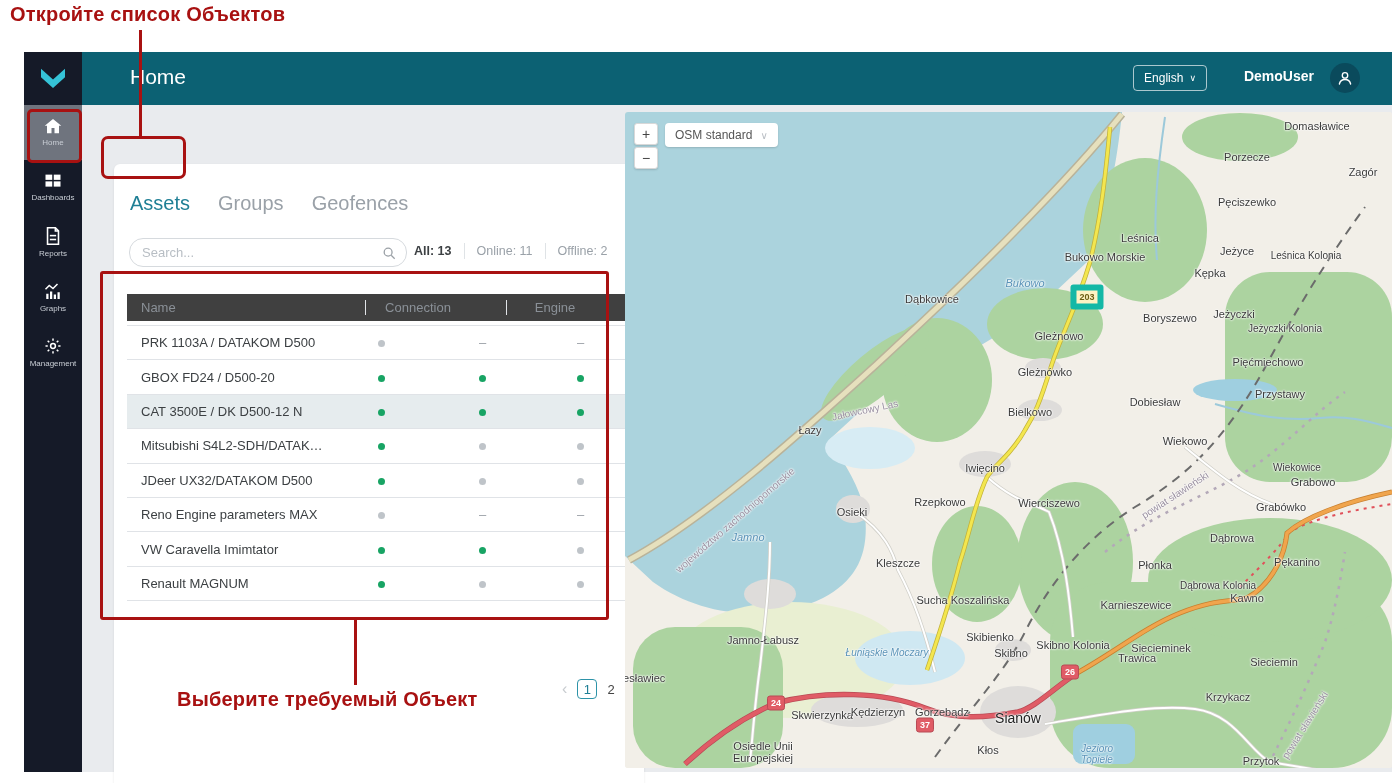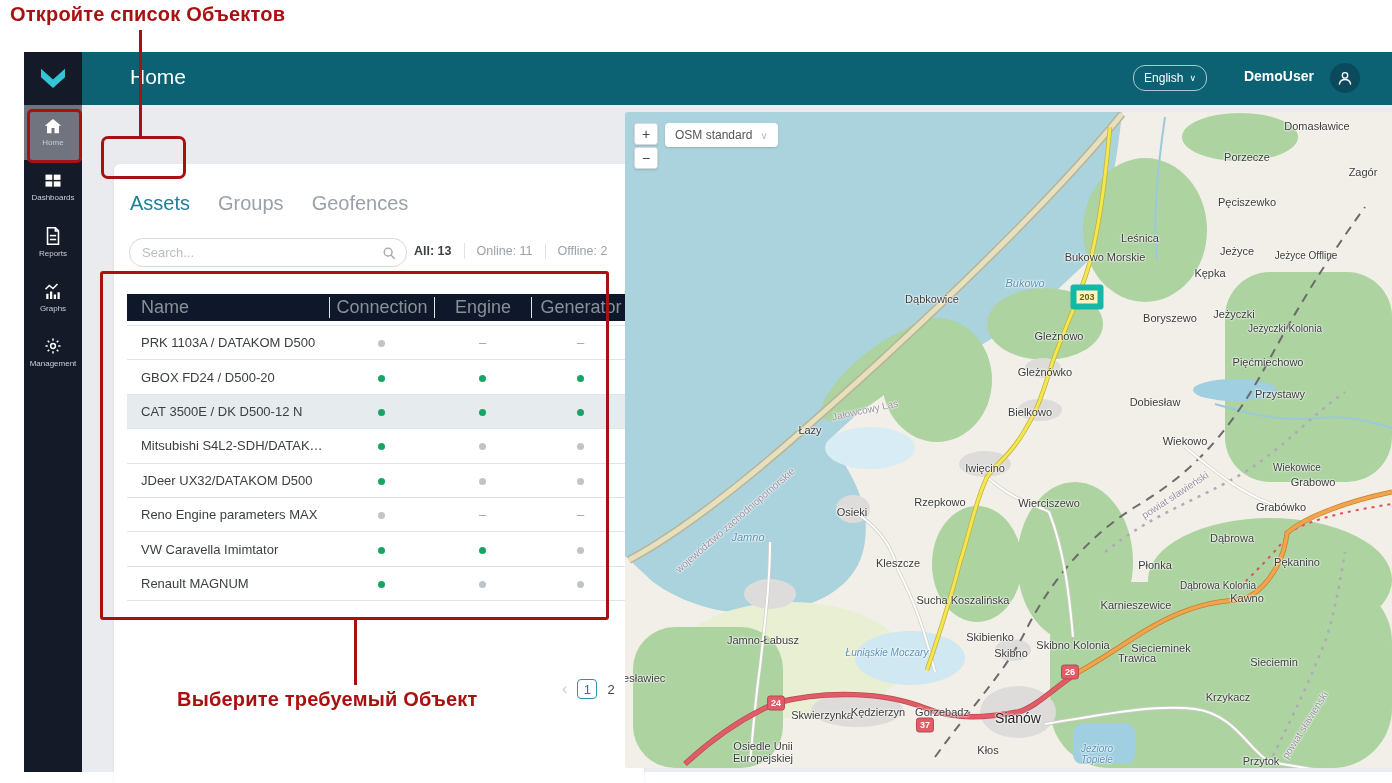--- a/index.html
+++ b/index.html
@@ -8,21 +8,21 @@
   
   .anno-text{position:absolute;color:#a81111;font-weight:bold;font-size:20px;letter-spacing:.2px;}
   .anno-vline{position:absolute;width:3px;background:#a81111;z-index:60;}
   .anno-box{position:absolute;border:3px solid #a81111;border-radius:5px;z-index:60;pointer-events:none;}
 
   
   #app{position:absolute;left:24px;top:52px;width:1368px;height:720px;background:#e9ebee;}
   #topbar{position:absolute;left:58px;top:0;width:1310px;height:53px;background:#0c6173;}
   #logo{position:absolute;left:0;top:0;width:58px;height:53px;background:#151a28;display:flex;align-items:center;justify-content:center;}
   .app-title{position:absolute;left:48px;top:13px;color:#fff;font-size:21px;}
-  .lang-btn{position:absolute;right:185px;top:13px;height:24px;padding:0 10px;border:1px solid rgba(255,255,255,.65);border-radius:12px;color:#fff;font-size:12px;display:flex;align-items:center;gap:6px;background:transparent;}
+  .lang-btn{position:absolute;right:185px;top:13px;height:24px;padding:0 10px;border:1px solid rgba(255,255,255,.65);border-radius:4px;color:#fff;font-size:12px;display:flex;align-items:center;gap:6px;background:transparent;}
   .user-name{position:absolute;right:78px;top:16px;color:#fff;font-size:14px;font-weight:bold;}
   .avatar{position:absolute;right:32px;top:11px;width:30px;height:30px;border-radius:50%;background:#0a4a5c;display:flex;align-items:center;justify-content:center;}
 
   
   #sidebar{position:absolute;left:0;top:53px;width:58px;height:667px;background:#151a28;}
   .side-item{width:58px;height:55px;display:flex;flex-direction:column;align-items:center;justify-content:center;gap:4px;cursor:pointer;}
   .side-item.active{background:#6f747e;}
   .side-item .slabel{font-size:8px;color:#c9ced5;}
   .side-item svg{display:block;}
 
@@ -30,21 +30,21 @@
   #card{position:absolute;left:90px;top:112px;width:530px;height:653px;background:#fff;border-radius:6px;box-shadow:0 1px 3px rgba(0,0,0,.08);}
   .tabs{position:absolute;left:16px;top:28px;display:flex;gap:28px;font-size:20px;color:#9aa1a8;}
   .tab{cursor:pointer;}
   .tab.active{color:#1f7f95;}
   .searchbox{position:absolute;left:15px;top:74px;width:256px;height:27px;border:1px solid #d6dade;border-radius:14px;display:flex;align-items:center;padding:0 10px;}
   .searchbox input{border:none;outline:none;flex:1;font-size:13px;color:#333;font-family:"Liberation Sans",sans-serif;background:transparent;}
   .searchbox input::placeholder{color:#b8bec4;}
   .stats{position:absolute;left:300px;top:79px;display:flex;align-items:center;font-size:12.5px;color:#9aa1a8;}
   .stat-all{color:#3c4043;font-weight:bold;}
   .stat-sep{width:1px;height:16px;background:#dfe3e6;margin:0 12px;}
-  .thead{position:absolute;left:13px;top:130px;width:503px;height:27px;background:#0f172a;display:grid;grid-template-columns:202px 105px 97px 99px;align-items:center;font-size:18px;color:#8a9097;}
+  .thead{position:absolute;left:13px;top:130px;width:503px;height:27px;background:#404040;display:grid;grid-template-columns:202px 105px 97px 99px;align-items:center;font-size:13px;color:#8a9097;gap:36px;}
   .thead .hc{padding-left:14px;}
   .thead .hcc{text-align:center;border-left:1px solid #e1e4e8;}
   .tbody{position:absolute;left:13px;top:161px;width:503px;}
   .trow{height:33.4px;display:grid;grid-template-columns:202px 105px 97px 99px;align-items:center;border-bottom:1px solid #e0e3e7;font-size:13px;color:#3c4043;cursor:pointer;background:#fff;}
   .trow:first-child{border-top:1px solid #e0e3e7;}
   .trow.selected{background:#e6ecee;}
   .tname{padding-left:14px;white-space:nowrap;overflow:hidden;text-overflow:ellipsis;}
   .dotcell{text-align:center;}
   .dot{width:7px;height:7px;border-radius:50%;display:inline-block;}
   .dot-online{background:#18a464;}
@@ -305,21 +305,21 @@
       </svg>
 
       <div id="map-labels">
           <span class="mlabel" style="left: 692px; top: 14px;">Domasławice</span>
           <span class="mlabel" style="left: 622px; top: 45px;">Porzecze</span>
           <span class="mlabel" style="left: 738px; top: 60px;">Zagór</span>
           <span class="mlabel" style="left: 622px; top: 90px;">Pęciszewko</span>
           <span class="mlabel" style="left: 515px; top: 126px;">Leśnica</span>
           <span class="mlabel" style="left: 480px; top: 145px;">Bukowo Morskie</span>
           <span class="mlabel" style="left: 612px; top: 139px;">Jeżyce</span>
-          <span class="mlabel small" style="left: 681px; top: 143px;">Jeżyce Offline</span>
+          <span class="mlabel small" style="left: 681px; top: 143px;">Leśnica Kolonia</span>
           <span class="mlabel" style="left: 585px; top: 161px;">Kępka</span>
           <span class="mlabel water" style="left: 400px; top: 171px;">Bukowo</span>
           <span class="mlabel" style="left: 307px; top: 187px;">Dąbkowice</span>
           <span class="mlabel" style="left: 545px; top: 206px;">Boryszewo</span>
           <span class="mlabel" style="left: 609px; top: 202px;">Jeżyczki</span>
           <span class="mlabel small" style="left: 660px; top: 216px;">Jeżyczki Kolonia</span>
           <span class="mlabel" style="left: 434px; top: 224px;">Gleżnowo</span>
           <span class="mlabel" style="left: 643px; top: 250px;">Pięćmiechowo</span>
           <span class="mlabel" style="left: 420px; top: 260px;">Gleżnówko</span>
           <span class="mlabel" style="left: 655px; top: 282px;">Przystawy</span>

